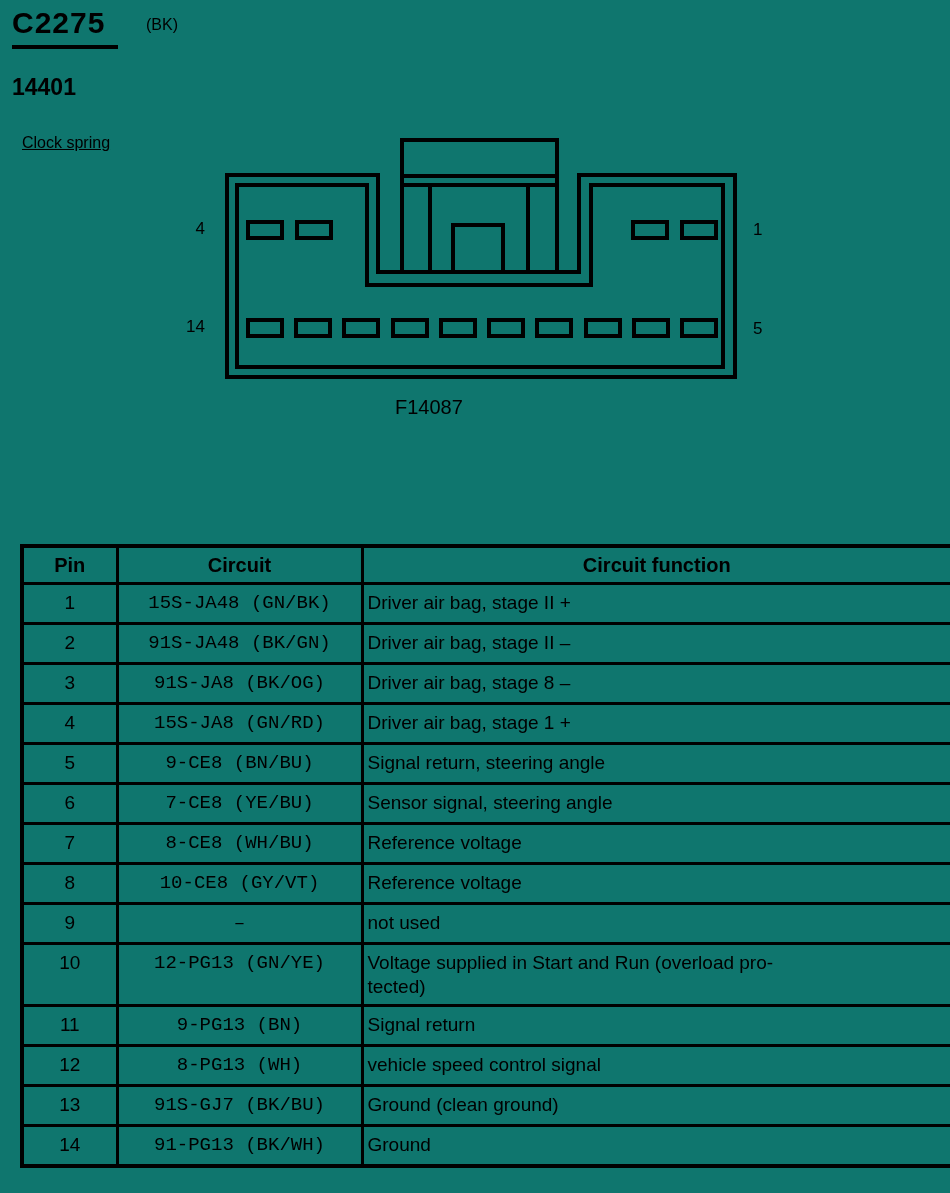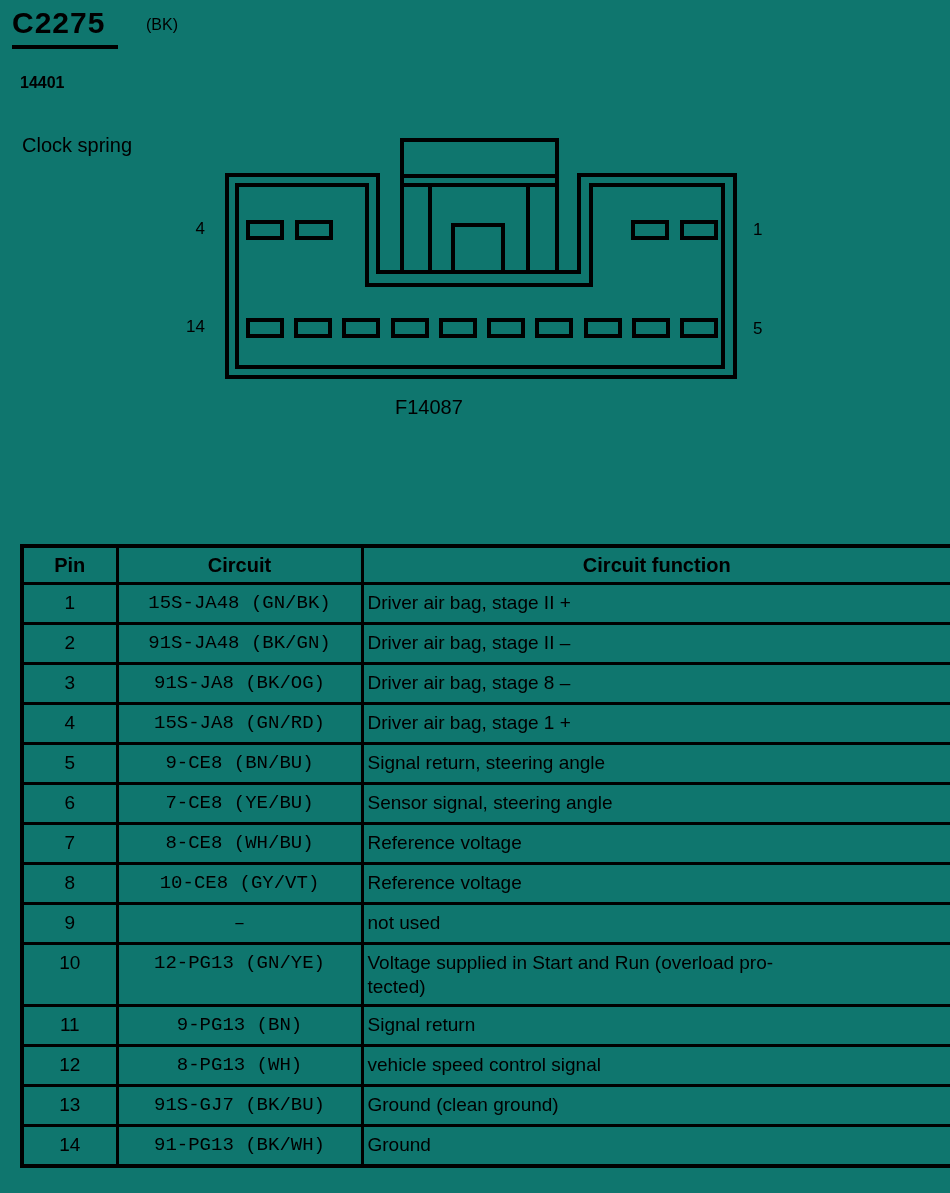--- a/index.html
+++ b/index.html
@@ -7,22 +7,22 @@
     position:relative;width:950px;height:1193px;background:#0f766e;color:#000;
     font-family:"Liberation Sans","DejaVu Sans",sans-serif;overflow:hidden;
   }
   
   .connector-id{
     position:absolute;left:12px;top:6px;font-size:30px;font-weight:bold;
     letter-spacing:1px;border-bottom:4px solid #000;padding:0 2px 5px 0;
     display:inline-block;min-width:104px;
   }
   .connector-color{position:absolute;left:146px;top:16px;font-size:16px;}
-  .part-number{position:absolute;left:20px;top:74px;font-size:16px;font-weight:bold;}
-  .component-name{position:absolute;left:22px;top:134px;font-size:20px;}
+  .part-number{position:absolute;left:12px;top:74px;font-size:23px;font-weight:bold;}
+  .component-name{position:absolute;left:22px;top:134px;font-size:16px;text-decoration:underline;}
   
   .diagram-svg{position:absolute;left:0;top:120px;}
   .diagram-svg path,.diagram-svg rect,.diagram-svg line{
     fill:none;stroke:#000;stroke-width:4;stroke-linejoin:miter;stroke-linecap:square;
   }
   .pin-label{position:absolute;font-size:17px;}
   .pin-label.right-align{text-align:right;}
   .figure-label{position:absolute;left:395px;top:396px;width:170px;text-align:left;font-size:20px;}
   
   .pin-table-wrap{position:absolute;left:10px;top:544px;width:934px;padding-left:10px;}

